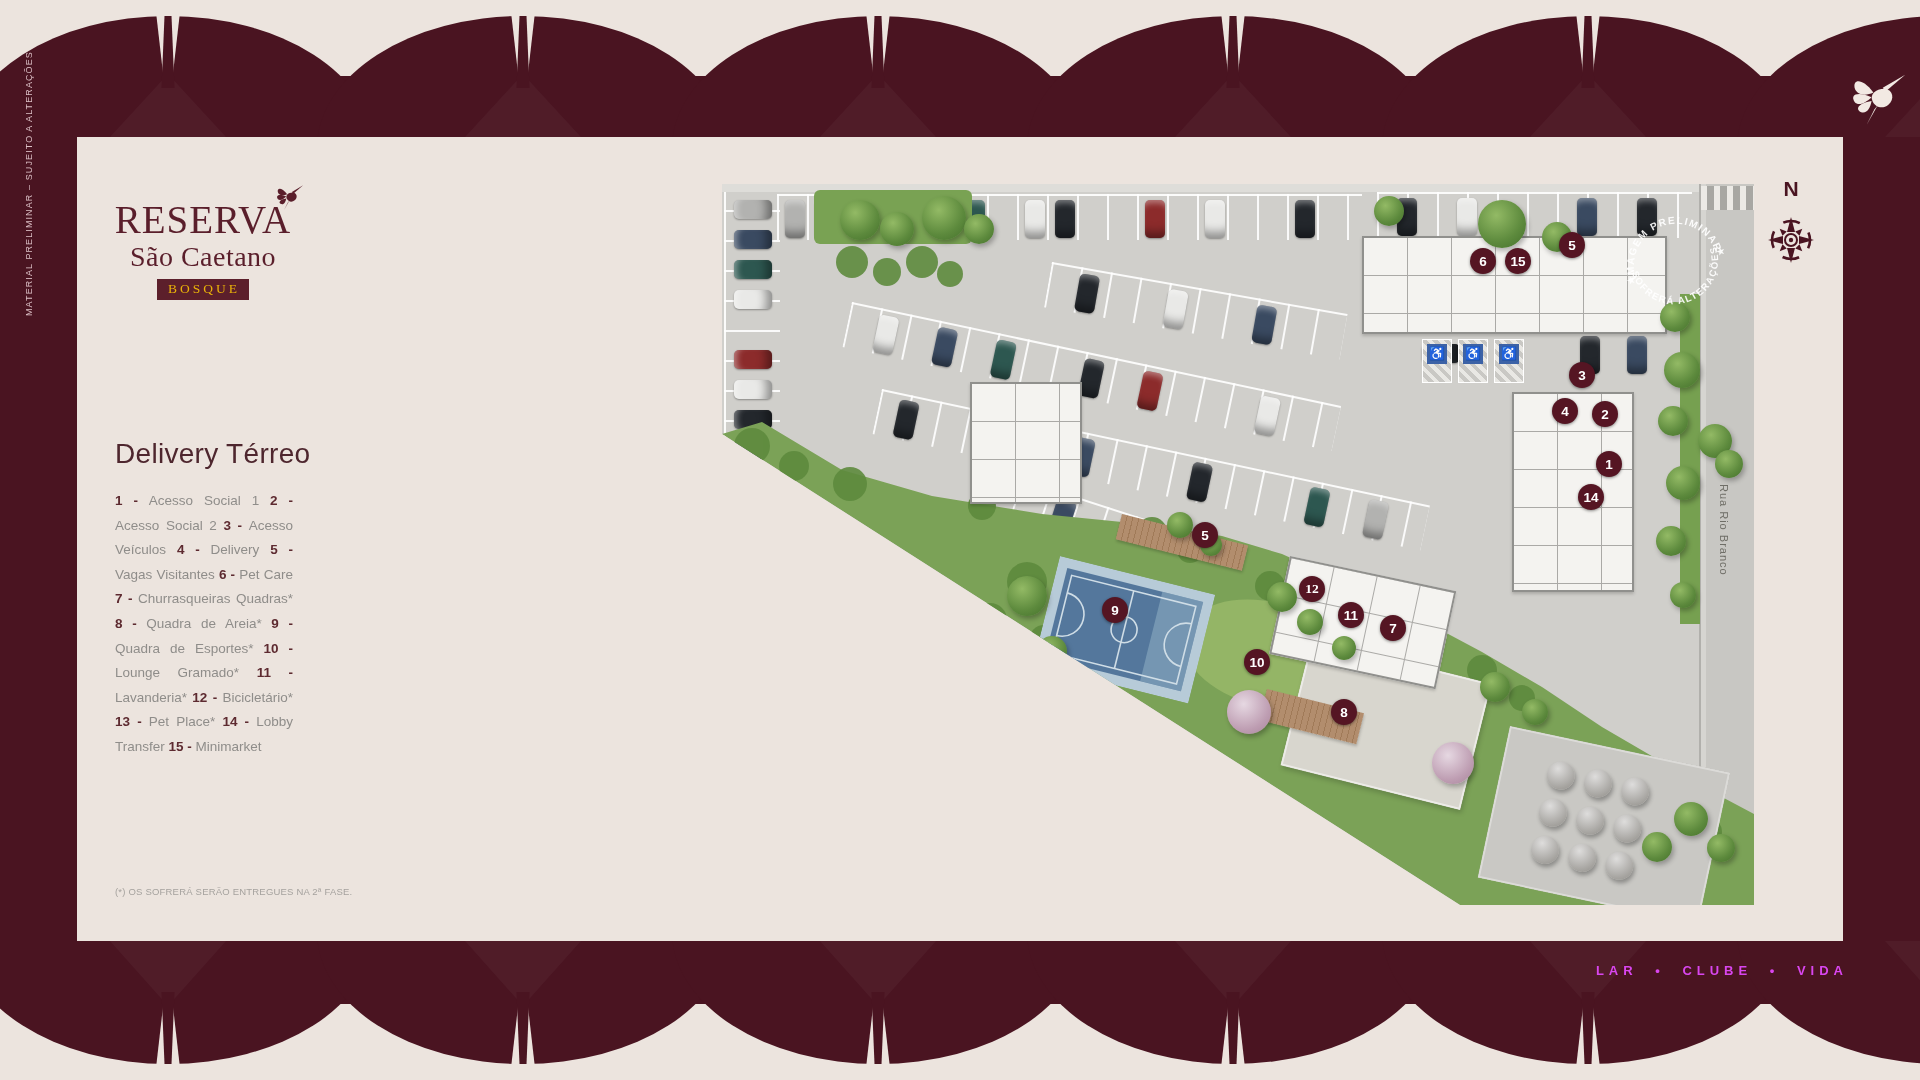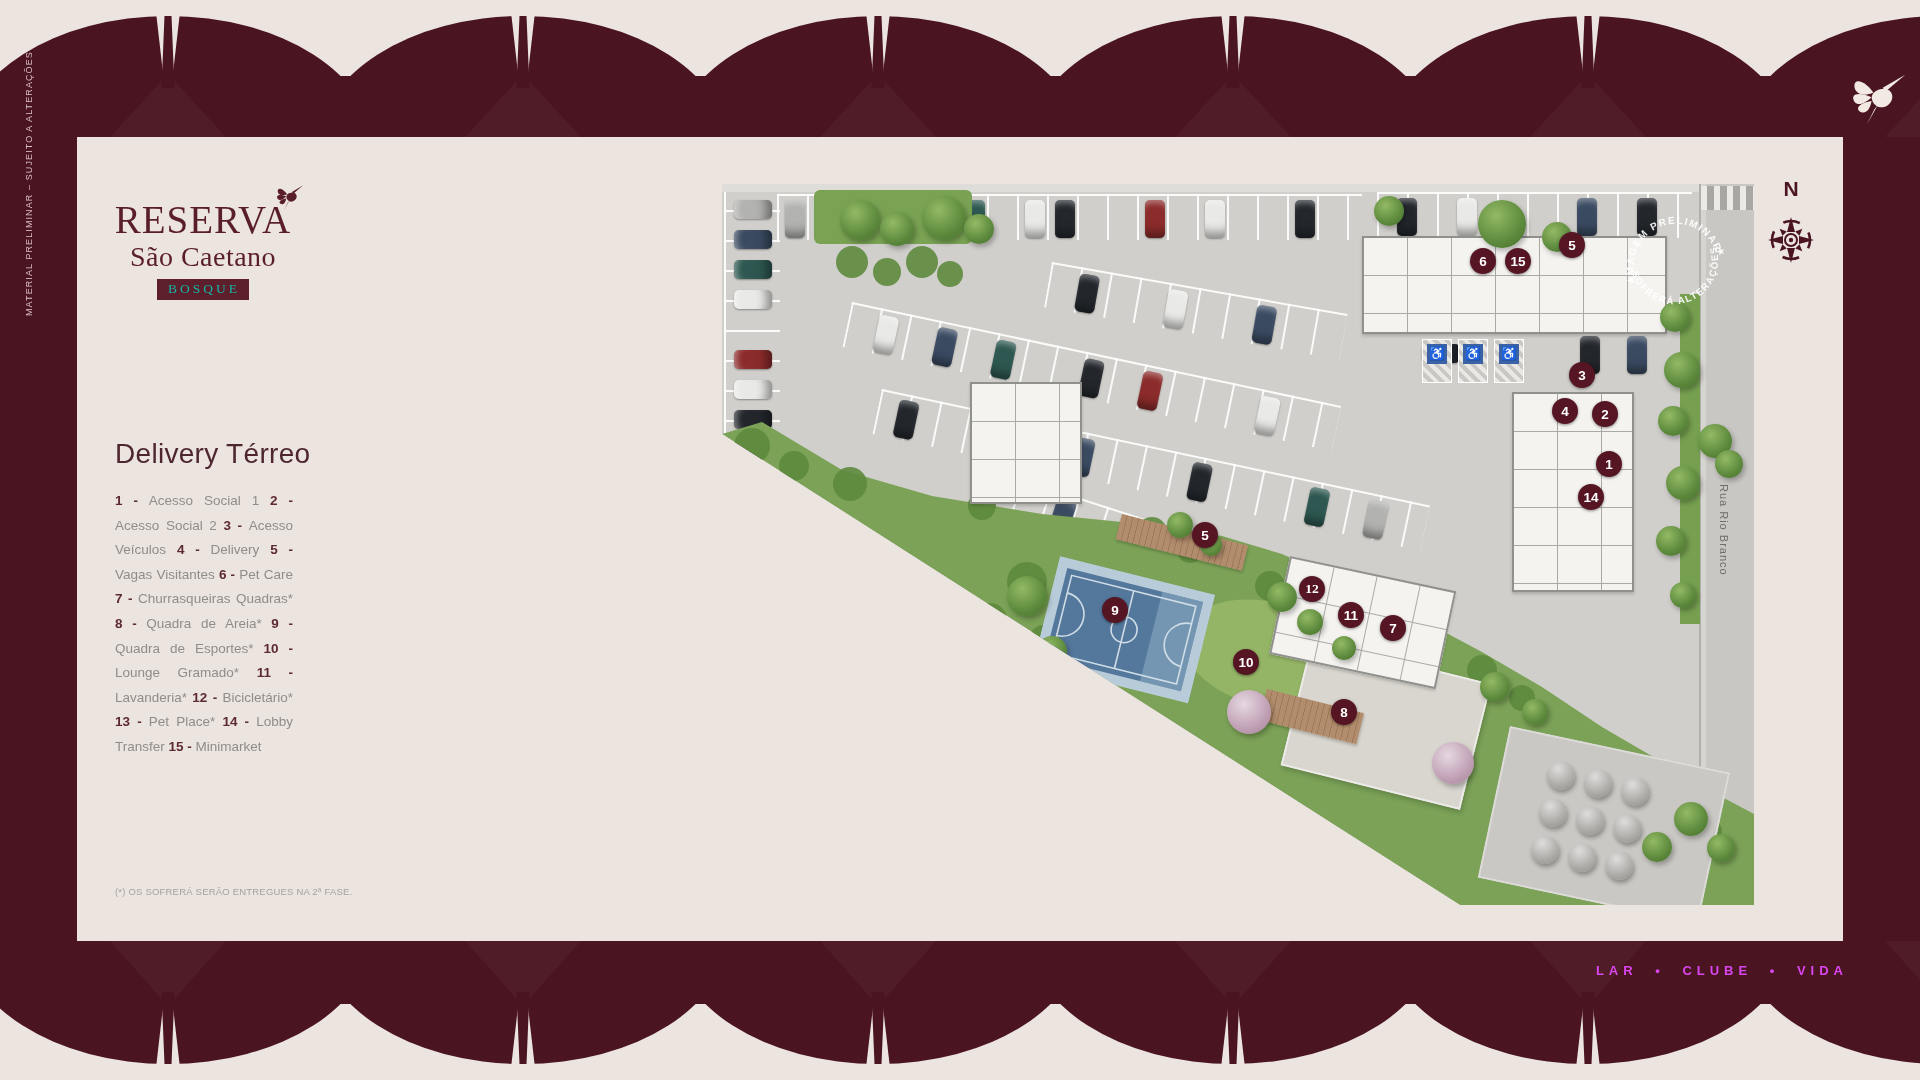--- a/index.html
+++ b/index.html
@@ -18,21 +18,21 @@
   
   .side-note { position:absolute; left:24px; top:86px; height:230px;
     writing-mode:vertical-rl; transform:rotate(180deg);
     font-size:9px; letter-spacing:1.1px; color:#dcc0c6; white-space:nowrap; }
 
   
   .logo { position:absolute; left:100px; top:199px; width:206px; text-align:center; color:#5a1e2b; }
   .logo-name { position:relative; font-family:"Liberation Serif", serif; font-size:39px; letter-spacing:1px; line-height:42px; }
   .logo-bird { position:absolute; right:0px; top:-16px; width:32px; height:30px; }
   .logo-sub { font-family:"Liberation Serif", serif; font-size:28px; letter-spacing:0.5px; line-height:30px; margin-top:1px; }
-  .logo-badge { display:inline-block; margin-top:7px; background:#5c1f2b; color:#14b8a6;
+  .logo-badge { display:inline-block; margin-top:7px; background:#5c1f2b; color:#eab308;
     font-family:"Liberation Serif", serif; font-size:13.5px; letter-spacing:3px; padding:2px 9px 3px 11px; }
 
   
   .page-title { position:absolute; left:115px; top:438px; font-size:28px; color:#4e262e; letter-spacing:0.3px; }
   .legend { position:absolute; left:115px; top:489px; width:178px; font-size:13.5px; line-height:24.6px;
     color:#8f8d8a; text-align:justify; }
   .legend b { color:#5d2a30; }
   .footnote { position:absolute; left:115px; top:886px; font-size:9.5px; color:#a5a29e; letter-spacing:0.2px; }
 
   
@@ -435,21 +435,21 @@
     <div id="markers">
         <div class="marker" style="left: 874px; top: 267px;">1</div>
         <div class="marker" style="left: 870px; top: 217px;">2</div>
         <div class="marker" style="left: 847px; top: 178px;">3</div>
         <div class="marker" style="left: 830px; top: 214px;">4</div>
         <div class="marker" style="left: 837px; top: 48px;">5</div>
         <div class="marker" style="left: 748px; top: 64px;">6</div>
         <div class="marker" style="left: 658px; top: 431px;">7</div>
         <div class="marker" style="left: 609px; top: 515px;">8</div>
         <div class="marker" style="left: 380px; top: 413px;">9</div>
-        <div class="marker" style="left: 511px; top: 465px;">10</div>
+        <div class="marker" style="left: 522px; top: 465px;">10</div>
         <div class="marker" style="left: 616px; top: 418px;">11</div>
         <div class="marker" style="left: 577px; top: 392px; font-family: Liberation Serif, serif;">12</div>
         <div class="marker" style="left: 470px; top: 338px;">5</div>
         <div class="marker" style="left: 856px; top: 300px;">14</div>
         <div class="marker" style="left: 783px; top: 64px;">15</div>
       </div>
   </div>
 
 </div>
 

